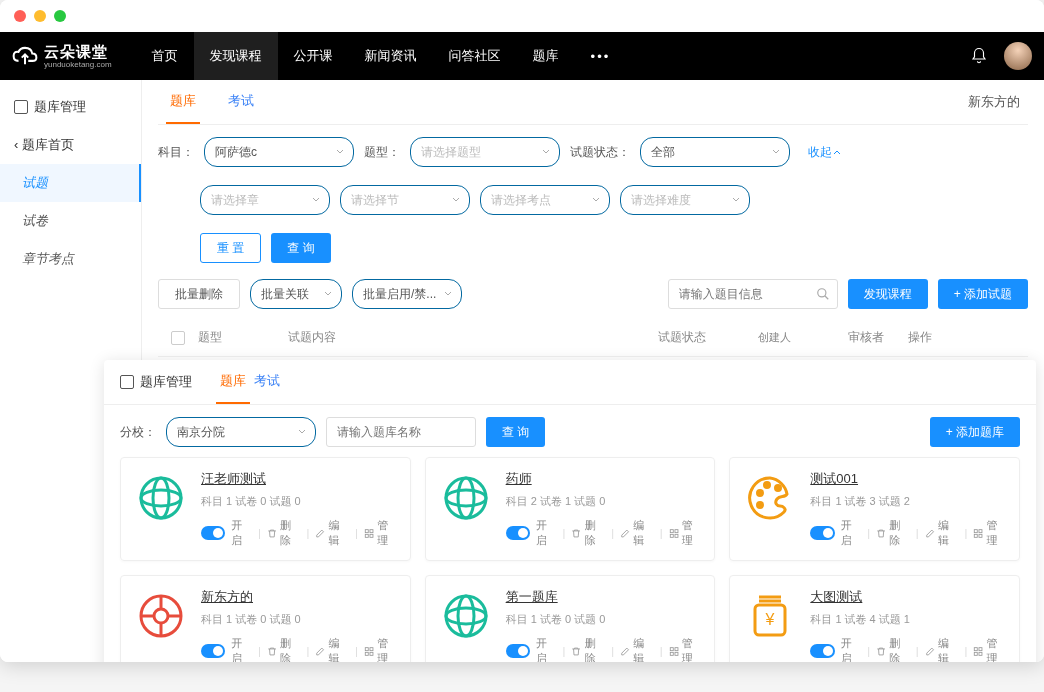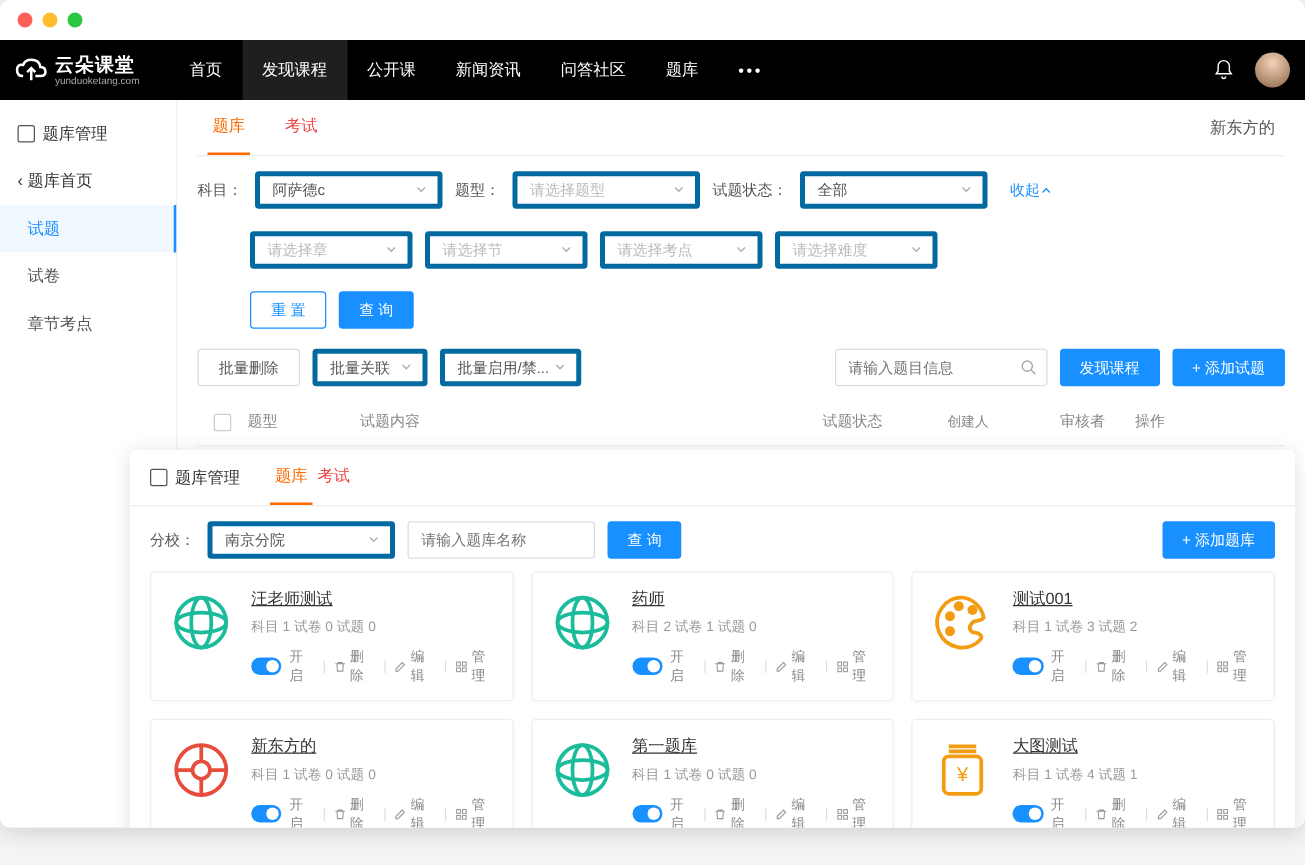--- a/index.html
+++ b/index.html
@@ -18,30 +18,30 @@
 .navitem { padding: 0 16px; height: 48px; display: flex; align-items: center; cursor: pointer; }
 .navitem.active { background: #1f1f1f; }
 .nav-more { letter-spacing: 2px; }
 .nav-right { margin-left: auto; display: flex; align-items: center; gap: 16px; }
 .bell { width: 18px; height: 18px; position: relative; }
 .avatar { width: 28px; height: 28px; border-radius: 50%; background: radial-gradient(circle at 50% 30%, #f4d2b8, #8b6547); }
 .main-wrapper { display: flex; height: calc(100% - 80px); }
 .sidebar { width: 142px; background: #fff; border-right: 1px solid #eee; padding-top: 8px; }
 .side-head { display: flex; align-items: center; gap: 6px; padding: 10px 14px; font-size: 13px; color: #333; }
 .side-back { padding: 10px 14px; font-size: 13px; color: #333; cursor: pointer; }
-.side-item { padding: 10px 22px; font-size: 13px; color: #555; cursor: pointer; }
+.side-item { padding: 10px 22px; font-size: 13px; color: #555; cursor: pointer; font-style: italic; }
 .side-item.active { background: #f0f7ff; color: #1890ff; border-right: 2px solid #1890ff; }
 .content { flex: 1; padding: 0 16px; background: #fff; overflow: hidden; }
 .tabs { display: flex; gap: 24px; border-bottom: 1px solid #eee; padding: 0 8px; align-items: center; }
-.tab { padding: 12px 4px; font-size: 13px; color: #ef4444; cursor: pointer; border-bottom: 2px solid transparent; }
+.tab { padding: 12px 4px; font-size: 13px; color: #3b82f6; cursor: pointer; border-bottom: 2px solid transparent; }
 .tab.active { color: #ff6a00; border-bottom-color: #ff6a00; }
 .tab-right { margin-left: auto; font-size: 13px; color: #555; }
 .filter-row { display: flex; align-items: center; gap: 10px; padding: 12px 0 6px; flex-wrap: wrap; font-size: 12px; }
 .filter-label { color: #555; }
-.select { height: 30px; border: 4px solid #0369a1; border-radius: 3px; padding: 0 22px 0 10px; font-size: 12px; color: #555; background: #fff; position: relative; min-width: 110px; display: flex; align-items: center; cursor: pointer; }
+.select { height: 30px; border: 1px solid #0369a1; border-radius: 13px; padding: 0 22px 0 10px; font-size: 12px; color: #555; background: #fff; position: relative; min-width: 110px; display: flex; align-items: center; cursor: pointer; }
 .select .caret { position: absolute; right: 8px; top: 50%; transform: translateY(-50%); }
 .select.placeholder { color: #bbb; }
 .collapse-link { color: #1890ff; cursor: pointer; display: flex; align-items: center; gap: 0; margin-left: 8px; }
 .btn { height: 30px; padding: 0 16px; border-radius: 3px; font-size: 12px; cursor: pointer; border: none; display: inline-flex; align-items: center; }
 .btn-default { background: #fff; border: 1px solid #ddd; color: #555; }
 .btn-primary { background: #1890ff; color: #fff; }
 .btn-primary-outline { background: #fff; border: 1px solid #1890ff; color: #1890ff; }
 .toolbar { display: flex; align-items: center; gap: 10px; padding: 10px 0; }
 .toolbar-right { margin-left: auto; display: flex; align-items: center; gap: 10px; }
 .search-input { height: 30px; border: 1px solid #ddd; border-radius: 3px; padding: 0 28px 0 10px; font-size: 12px; width: 170px; position: relative; }

